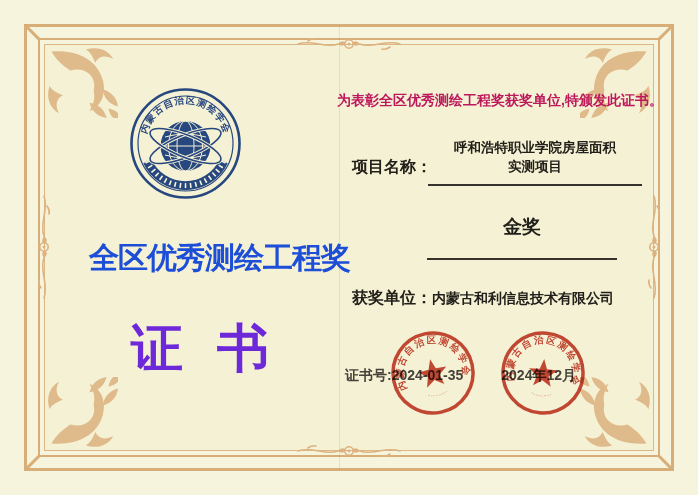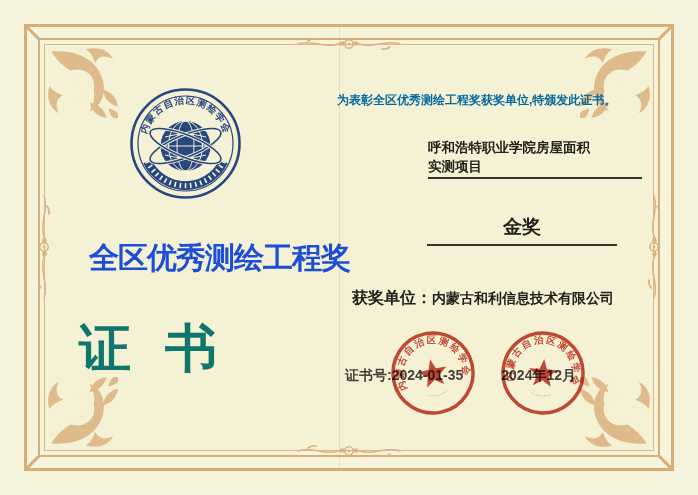--- a/index.html
+++ b/index.html
@@ -31,40 +31,40 @@
   .edge.bottom{left:294px;bottom:37px;}
   .edge.left{left:-11px;top:240px;transform:rotate(90deg);}
   .edge.right{left:599px;top:240px;transform:rotate(90deg);}
   
   .logo{position:absolute;left:128px;top:86px;}
   .award-title{
     position:absolute;left:40px;top:238px;width:310px;text-align:right;
     font-size:30px;font-weight:bold;letter-spacing:-1px;color:#1d4ed8;white-space:nowrap;
   }
   .cert-big{
-    position:absolute;left:45px;top:314px;width:310px;
-    font-size:52px;font-weight:bold;letter-spacing:34px;text-indent:34px;color:#0f766e;white-space:nowrap;
+    position:absolute;left:45px;top:314px;width:310px;text-align:center;
+    font-size:52px;font-weight:bold;letter-spacing:34px;text-indent:34px;color:#6d28d9;white-space:nowrap;
   }
   
   .intro{
-    position:absolute;left:337px;top:92px;font-size:12px;font-weight:bold;
-    color:#0369a1;white-space:nowrap;letter-spacing:0px;
+    position:absolute;left:337px;top:92px;font-size:14px;font-weight:bold;
+    color:#be185d;white-space:nowrap;letter-spacing:0px;
   }
   .fld-label{position:absolute;font-size:16px;font-weight:bold;color:#22201a;white-space:nowrap;}
   .lbl-project{left:352px;top:157px;}
   .lbl-grade{left:352px;top:221px;}
   .val-project{
-    position:absolute;left:428px;top:138px;width:214px;
+    position:absolute;left:428px;top:138px;width:214px;text-align:center;
     font-size:13.5px;font-weight:bold;line-height:19px;color:#22201a;
-    border-bottom:2px solid #35322c;padding-bottom:1px;
+    border-bottom:2px solid #35322c;padding-bottom:8px;
   }
   .val-grade{
     position:absolute;left:427px;top:214px;width:190px;text-align:center;
     font-size:19px;font-weight:bold;color:#22201a;
-    border-bottom:2px solid #35322c;padding-bottom:4px;
+    border-bottom:2px solid #35322c;padding-bottom:18px;
   }
   .row-winner{position:absolute;left:352px;top:288px;white-space:nowrap;text-align:right;}
   .row-winner .w-label{font-size:16px;font-weight:bold;color:#22201a;}
   .row-winner .w-value{font-size:14px;font-weight:bold;color:#22201a;}
   .cert-line{position:absolute;left:345px;top:367px;font-size:14px;font-weight:bold;color:#45423a;white-space:nowrap;}
   .cert-line .date{margin-left:38px;}
   
   .stamp{position:absolute;width:88px;height:88px;mix-blend-mode:multiply;opacity:.92;}
   .stamp.s1{left:389px;top:329px;transform:rotate(-12deg);}
   .stamp.s2{left:499px;top:329px;transform:rotate(5deg);}
@@ -155,20 +155,21 @@
     <ellipse cx="57.5" cy="60" rx="38" ry="11" fill="none" stroke="#27477f" stroke-width="1.6" transform="rotate(-22 57.5 60)"></ellipse>
     <ellipse cx="57.5" cy="60" rx="38" ry="11" fill="none" stroke="#f5f1d4" stroke-width="3.4" transform="rotate(22 57.5 60)"></ellipse>
     <ellipse cx="57.5" cy="60" rx="38" ry="11" fill="none" stroke="#27477f" stroke-width="1.6" transform="rotate(22 57.5 60)"></ellipse>
   </svg>
 
   <div class="award-title">全区优秀测绘工程奖</div>
   <div class="cert-big">证书</div>
 
   <div class="intro">为表彰全区优秀测绘工程奖获奖单位,特颁发此证书。</div>
 
+  <div class="fld-label lbl-project">项目名称：</div>
   <div class="val-project">
     <div>呼和浩特职业学院房屋面积</div>
     <div>实测项目</div>
   </div>
 
   <div class="val-grade">金奖</div>
 
   <div class="row-winner">
     <span class="w-label">获奖单位：</span><span class="w-value">内蒙古和利信息技术有限公司</span>
   </div>

